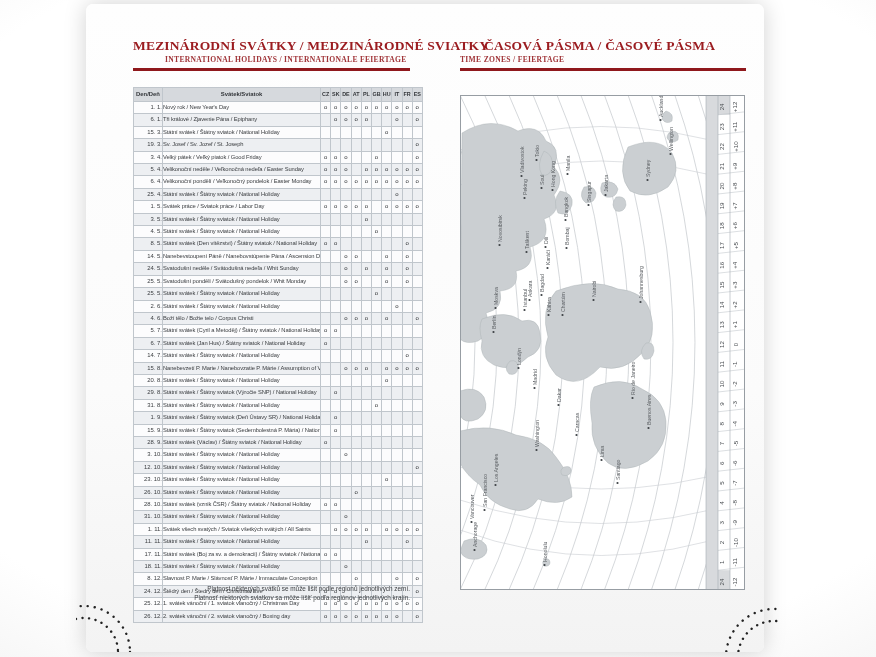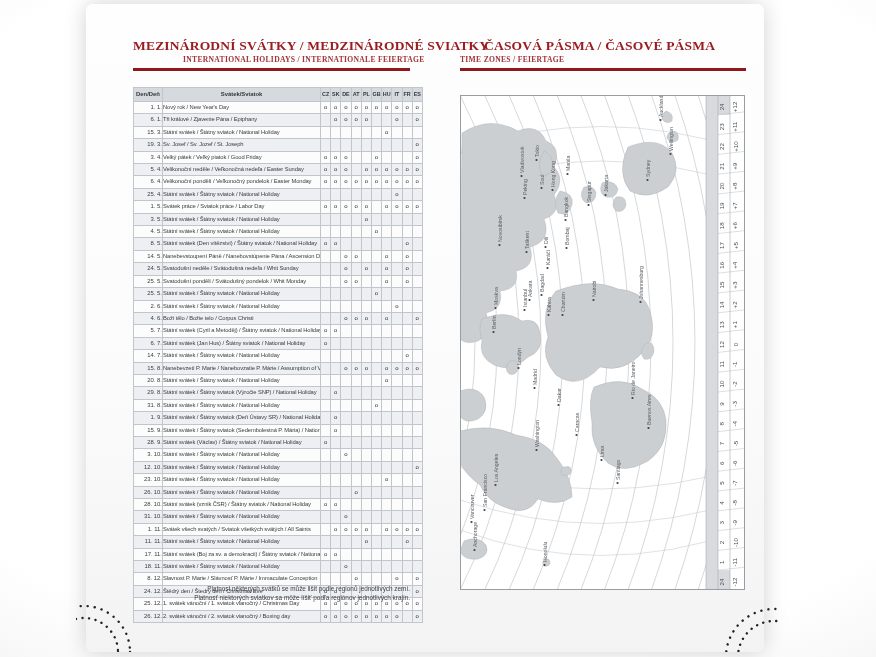--- a/index.html
+++ b/index.html
@@ -55,21 +55,21 @@
   }
   .deco{position:absolute;}
 </style>
 </head>
 <body>
 
 <div class="spread">
 
   <div>
     <div class="page-title" style="left:47px;top:34px;">MEZINÁRODNÍ SVÁTKY / MEDZINÁRODNÉ SVIATKY</div>
-    <div class="page-subtitle" style="left:57px;top:51px;padding-left:40px;">INTERNATIONAL HOLIDAYS / INTERNATIONALE FEIERTAGE</div>
+    <div class="page-subtitle" style="left:39px;top:51px;padding-left:40px;">INTERNATIONAL HOLIDAYS / INTERNATIONALE FEIERTAGE</div>
     <div class="title-rule" style="left:47px;top:64px;width:277px;"></div>
   </div>
   <table class="holidays" style="left:47px;top:83px;">
     <thead>
       <tr id="hol-head-row">
           <th style="width: 28px;">Den/Deň</th>
           <th style="width: 157px;">Svátek/Sviatok</th>
           <th style="width: 9.2px; font-size: 5.4px;">CZ</th>
           <th style="width: 9.2px; font-size: 5.4px;">SK</th>
           <th style="width: 9.2px; font-size: 5.4px;">DE</th>

